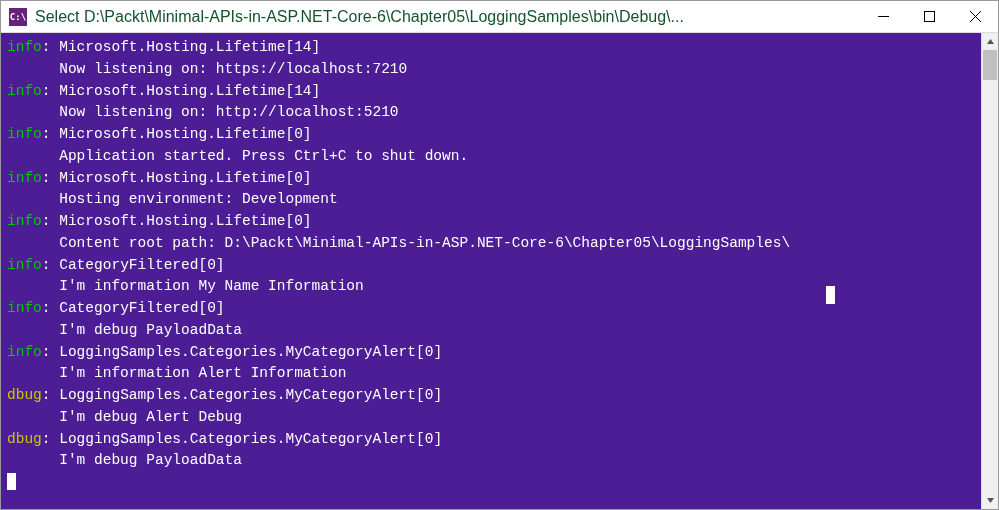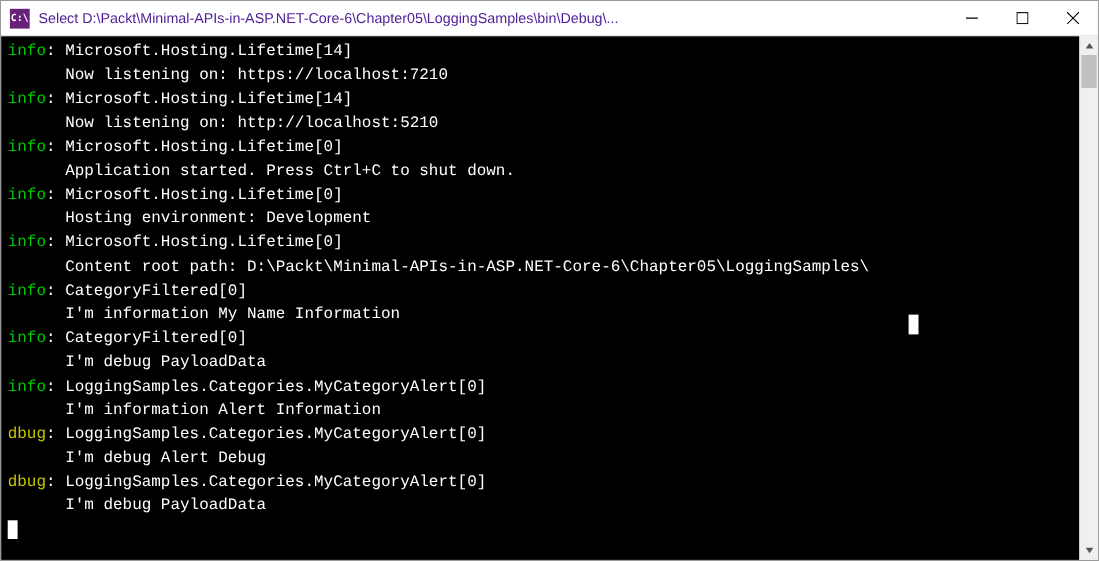--- a/index.html
+++ b/index.html
@@ -31,22 +31,22 @@
       display: flex;
       align-items: center;
       justify-content: center;
       color: #fff;
       font-size: 9px;
       font-weight: bold;
       font-family: Consolas, monospace;
     }
     .title-text {
       flex: 1;
-      font-size: 13px;
-      color: #4c1d95;
+      font-size: 16px;
+      color: #14532d;
       white-space: nowrap;
       overflow: hidden;
       text-overflow: ellipsis;
     }
     .win-buttons {
       display: flex;
       height: 100%;
     }
     .win-btn {
       width: 46px;
@@ -60,21 +60,21 @@
       width: 11px;
       height: 11px;
     }
     .console-area {
       position: relative;
       height: calc(100% - 32px);
       display: flex;
     }
     .console {
       flex: 1;
-      background: #000000;
+      background: #4c1d95;
       color: #fff;
       font-family: Consolas, "Courier New", monospace;
       font-size: 14.5px;
       line-height: 1.5;
       padding: 4px 6px;
       overflow: hidden;
       white-space: pre;
       position: relative;
     }
     .scrollbar {

